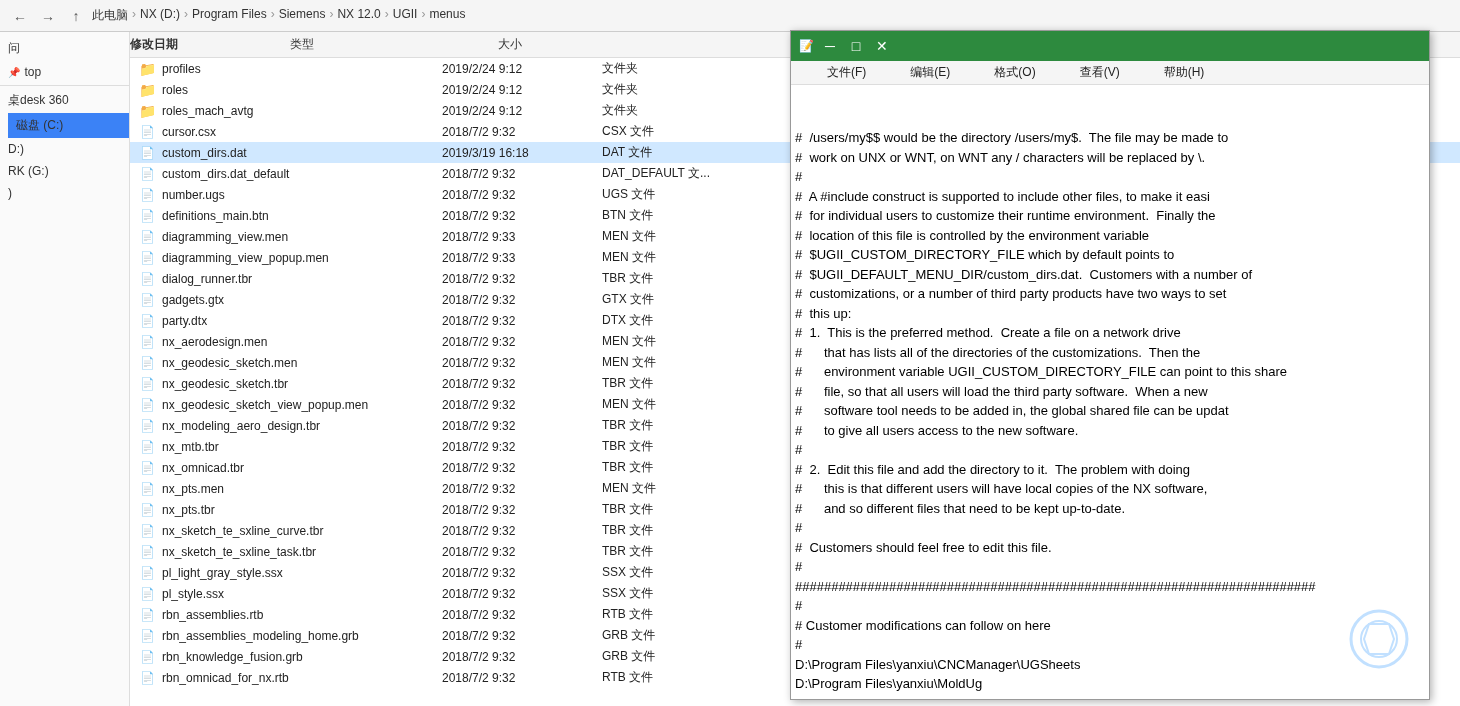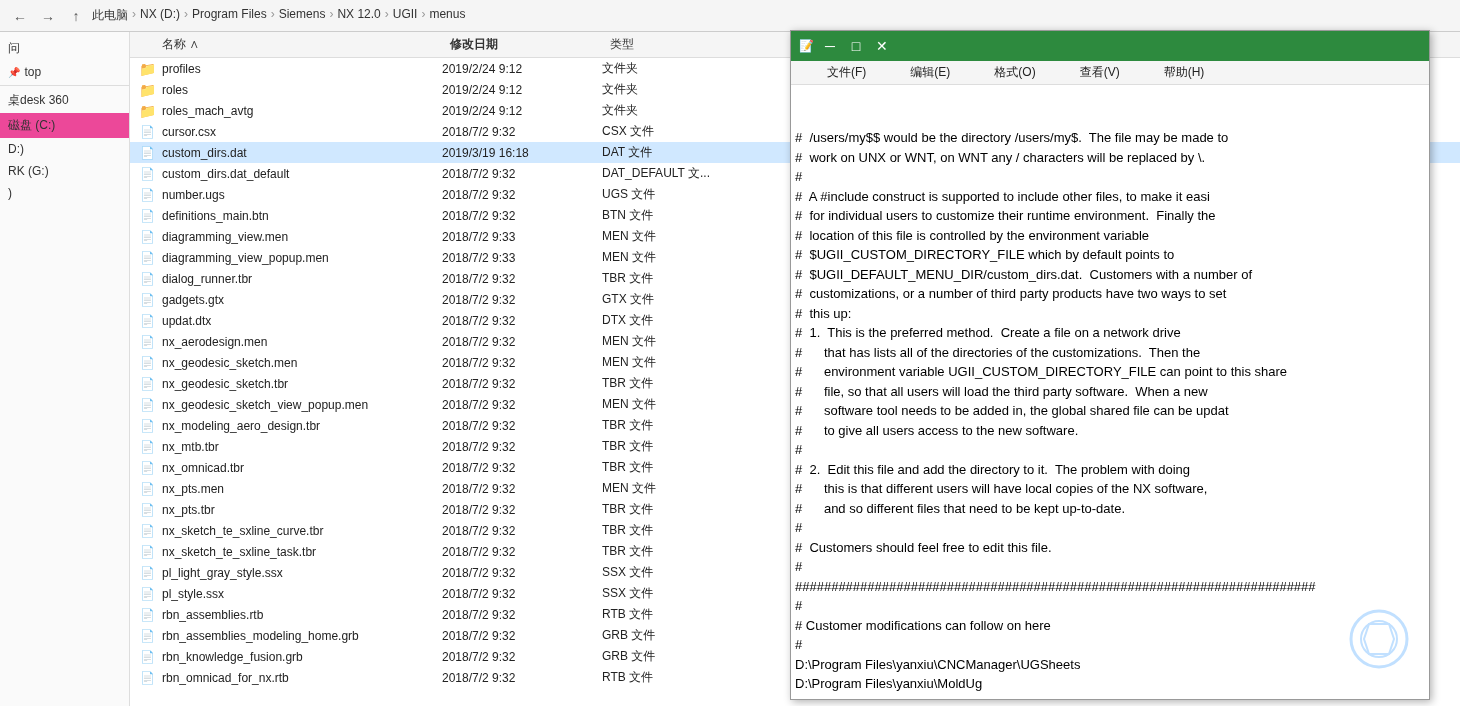--- a/index.html
+++ b/index.html
@@ -59,21 +59,21 @@
     }
     .sidebar-item {
       padding: 4px 8px;
       font-size: 12px;
       color: #333;
       cursor: pointer;
       display: flex;
       align-items: center;
       gap: 4px;
     }
-    .sidebar-item.selected { background: #ec4899; }
+    .sidebar-item.selected { background: #3b82f6; margin-left: 8px; }
     .sidebar-divider {
       height: 1px;
       background: #ddd;
       margin: 2px 0;
     }
 
     
     .file-area {
       flex: 1;
       display: flex;
@@ -261,23 +261,20 @@
       <span>RK (G:)</span>
     </div>
     <div class="sidebar-item">
       <span>)</span>
     </div>
   </div>
 
   <div class="file-area">
 
     <div class="col-headers">
-      <div class="col-name">
-        <span>名称</span> ∧
-      </div>
       <div class="col-date">修改日期</div>
       <div class="col-type">类型</div>
       <div class="col-size">大小</div>
     </div>
 
     <div class="file-list" id="file-list-container">
     <div class="file-row">
           <div class="file-icon">
             <span class="folder-icon">📁</span>
           </div>
@@ -382,21 +379,21 @@
           </div>
           <div class="file-name">gadgets.gtx</div>
           <div class="file-date">2018/7/2 9:32</div>
           <div class="file-type">GTX 文件</div>
           <div class="file-size">5 KB</div>
         </div>
         <div class="file-row">
           <div class="file-icon">
             <span class="file-icon-generic">📄</span>
           </div>
-          <div class="file-name">updat.dtx</div>
+          <div class="file-name">party.dtx</div>
           <div class="file-date">2018/7/2 9:32</div>
           <div class="file-type">DTX 文件</div>
           <div class="file-size">26 KB</div>
         </div>
         <div class="file-row">
           <div class="file-icon">
             <span class="file-icon-generic">📄</span>
           </div>
           <div class="file-name">nx_aerodesign.men</div>
           <div class="file-date">2018/7/2 9:32</div>

